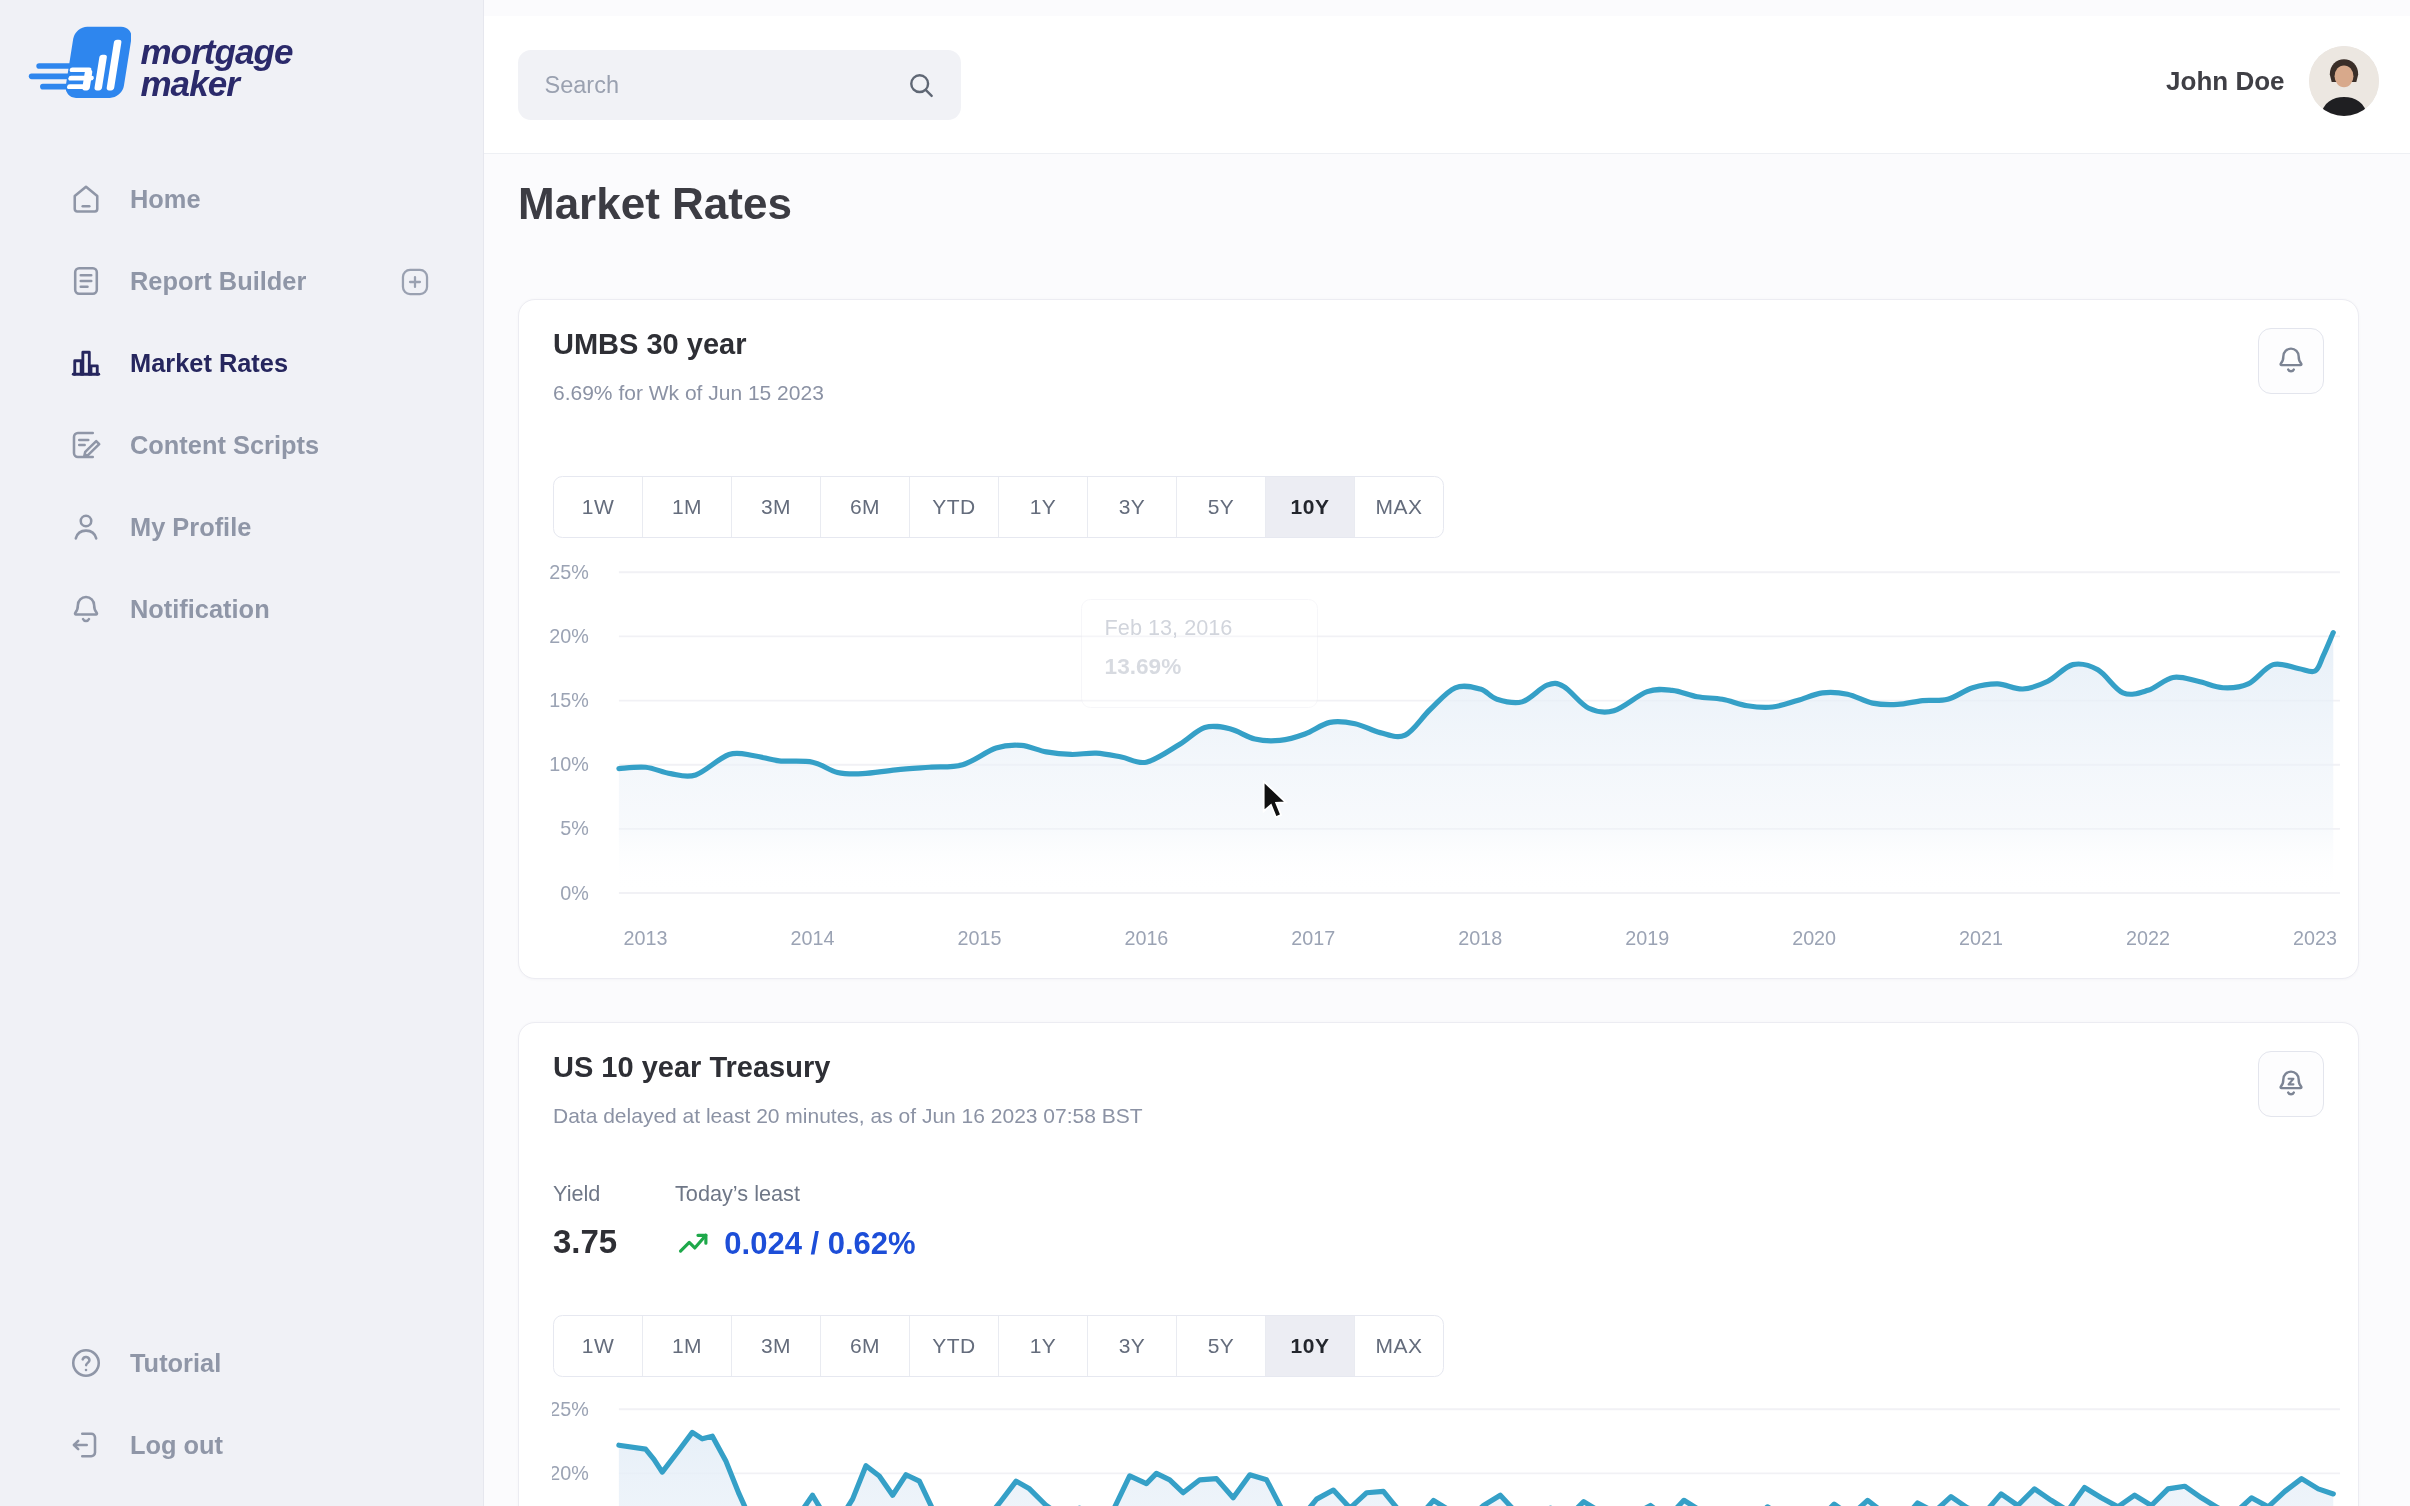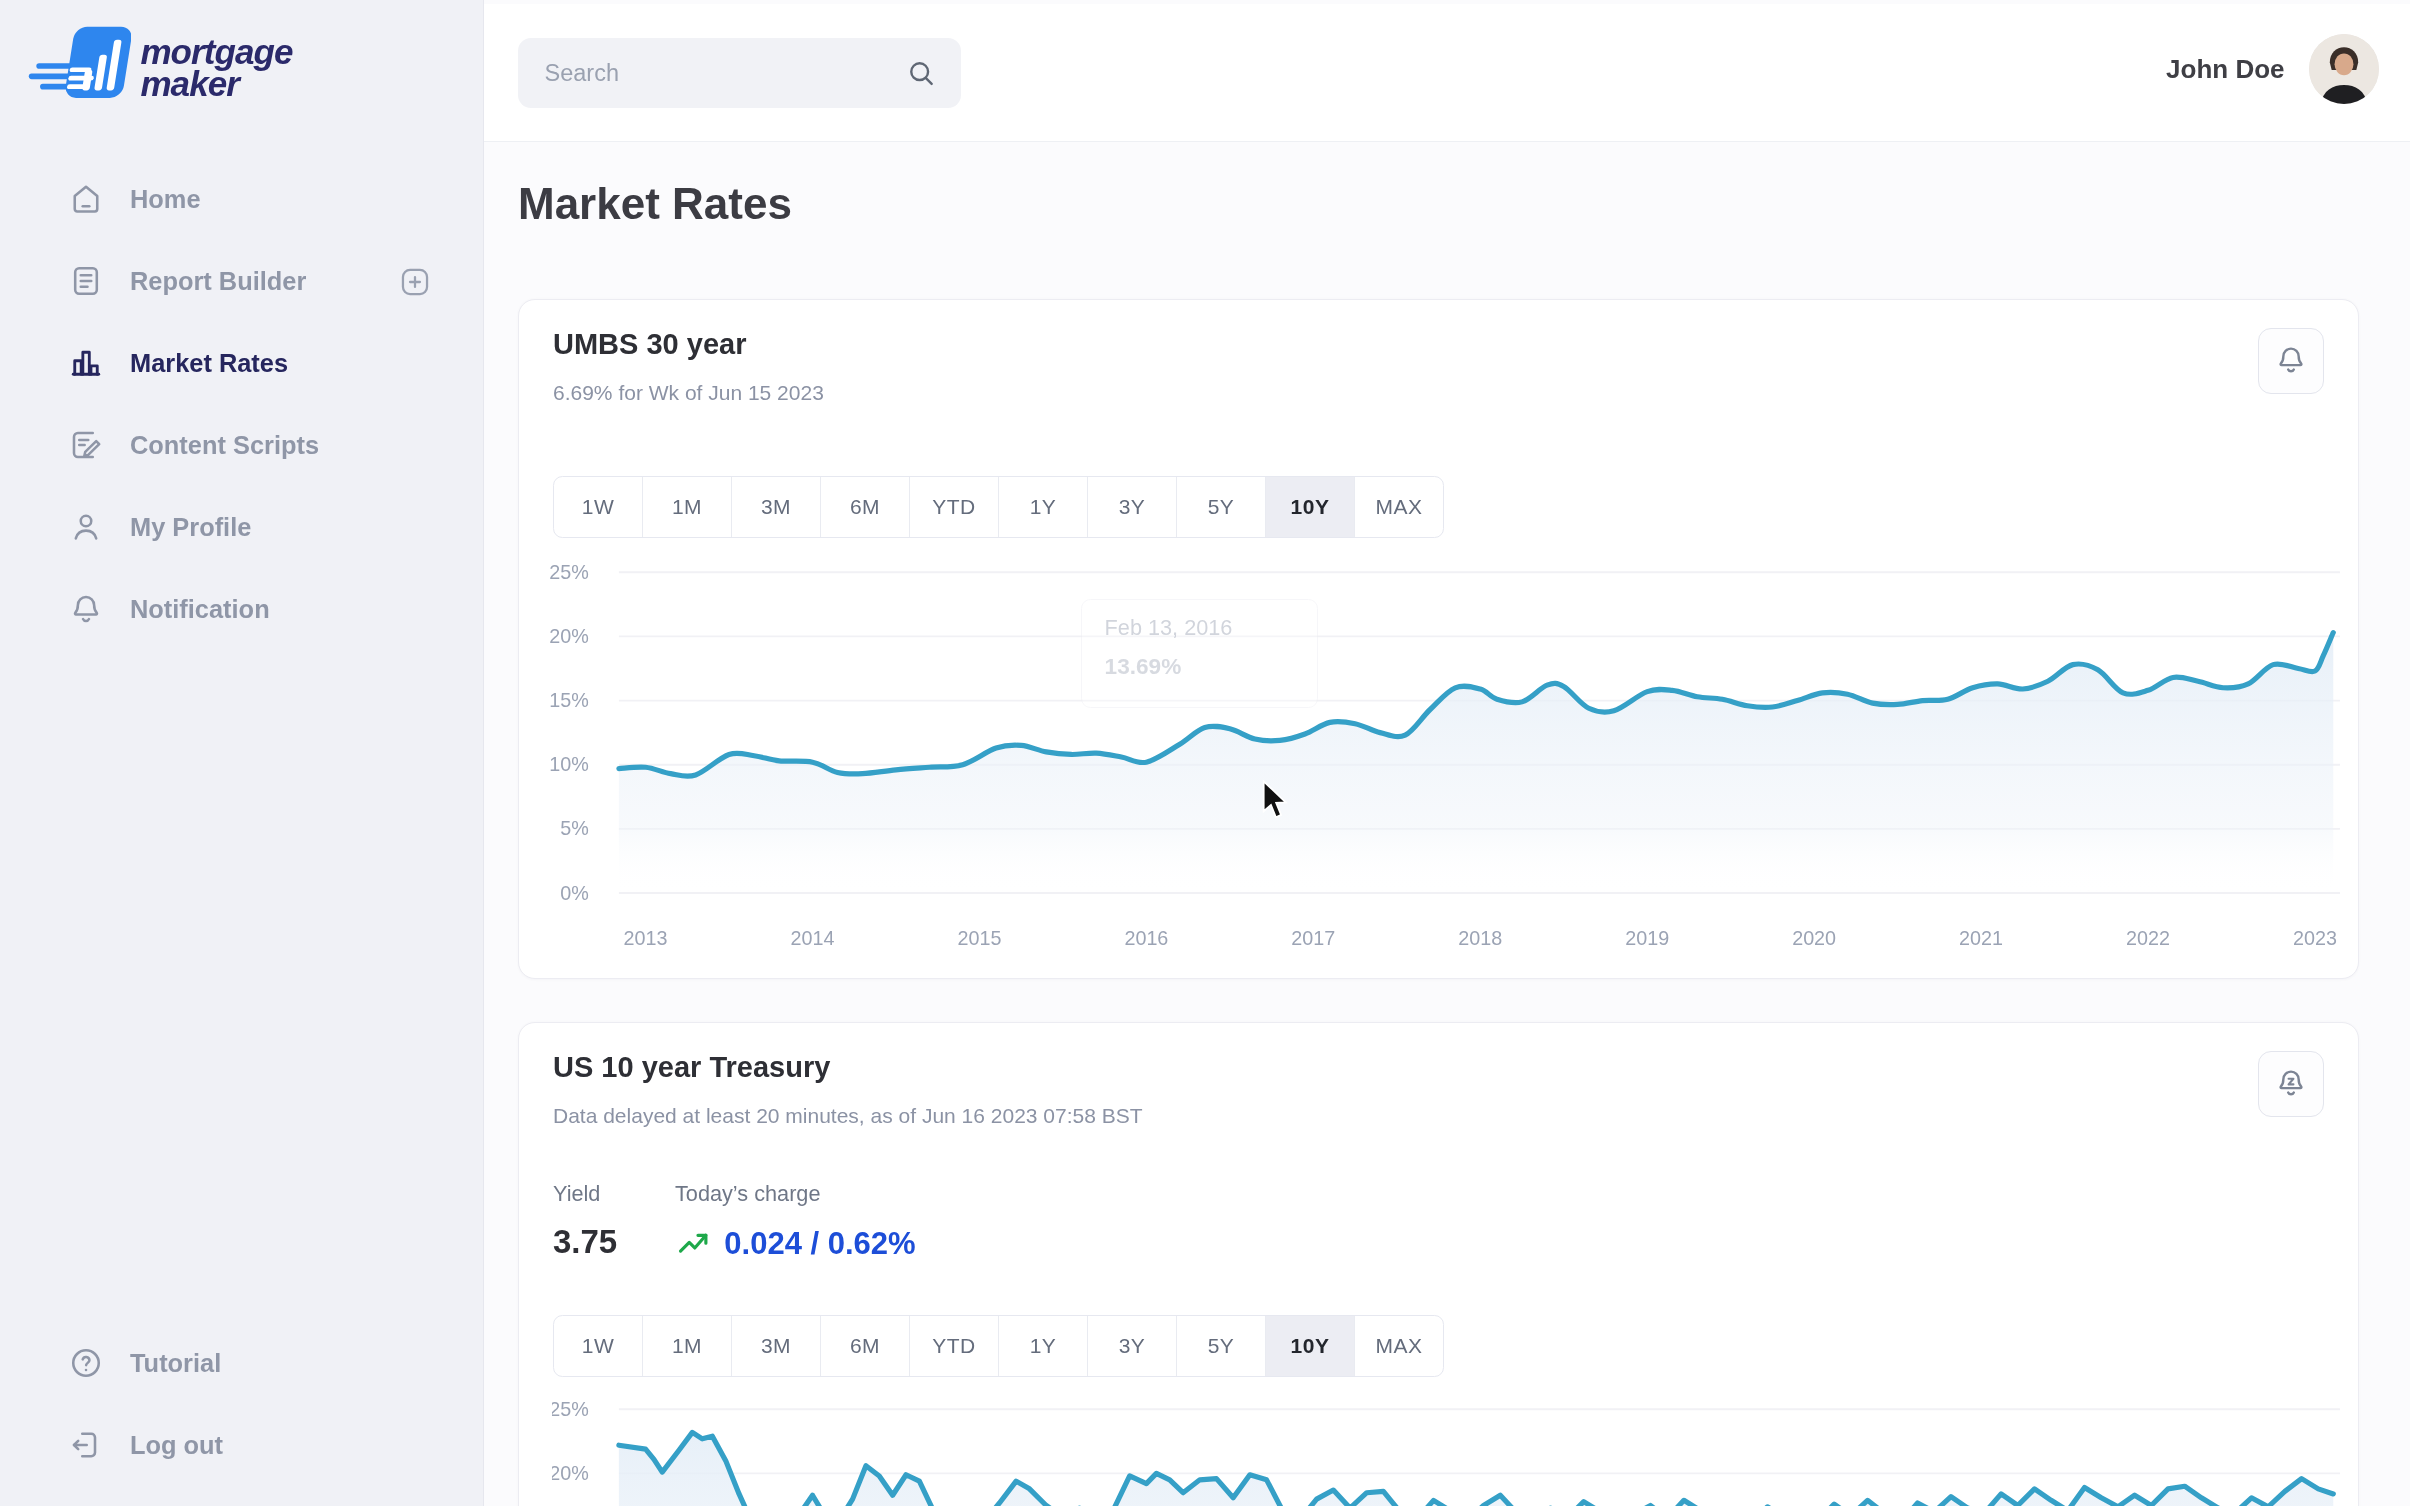--- a/index.html
+++ b/index.html
@@ -18,21 +18,21 @@
   .nav-item{height:82px;display:flex;align-items:center;padding-left:68px;gap:26px;
     color:#8f96a7;font-size:25.4px;font-weight:600;cursor:pointer;position:relative;}
   .nav-item.active{color:#26265e;}
   .nav-icon{width:36px;height:36px;flex:0 0 36px;display:flex;align-items:center;justify-content:center;}
   .nav-icon svg{width:36px;height:36px;}
   .nav-plus{position:absolute;left:398px;top:24.5px;width:34px;height:34px;color:#9aa1b1;}
   .nav-plus svg{width:34px;height:34px;}
   .nav-footer{position:absolute;left:0;top:1322px;width:100%;}
   
   .main{position:absolute;left:484px;top:0;right:0;height:1507px;background:#fbfbfd;}
-  .header{position:absolute;left:0;top:4px;right:0;height:137px;background:#ffffff;
+  .header{position:absolute;left:0;top:16px;right:0;height:137px;background:#ffffff;
     border-bottom:0.9px solid #eef0f4;}
   .search{position:absolute;left:34px;top:34px;width:443px;height:70px;background:#f1f2f6;
     border-radius:13px;display:flex;align-items:center;padding:0 24.5px;box-sizing:border-box;}
   .search input{flex:1;border:none;outline:none;background:transparent;font-size:23.5px;
     color:#4b5563;font-family:"Liberation Sans",sans-serif;}
   .search input::placeholder{color:#9aa1b0;}
   .search-ic{width:32px;height:32px;color:#5f6774;}
   .user{position:absolute;right:32px;top:30px;display:flex;align-items:center;gap:24.5px;cursor:pointer;text-align:right;}
   .user-name{font-size:26px;font-weight:700;color:#3f3f45;}
   .avatar{width:70px;height:70px;border-radius:50%;overflow:hidden;background:#e9e4df;}
@@ -304,21 +304,21 @@
       <span>
         <svg viewBox="0 0 24 24" fill="none" stroke="currentColor" stroke-width="1.7" stroke-linecap="round" stroke-linejoin="round">
           <path d="M12 4a5.4 5.4 0 0 0-5.4 5.4c0 3-.9 4.3-1.8 5.2-.3.4 0 1 .5 1h13.4c.5 0 .8-.6.5-1-.9-.9-1.8-2.2-1.8-5.2A5.4 5.4 0 0 0 12 4z"></path>
           <path d="M10 18.7a2.2 2.2 0 0 0 4 0"></path>
           <path d="M10.3 9h3.4l-3.4 4h3.4" stroke-width="1.5"></path>
         </svg>
       </span>
     </div>
 
     <span class="stat-label yield-label">Yield</span>
-    <span class="stat-label charge-label">Today’s charge</span>
+    <span class="stat-label charge-label">Today’s least</span>
     <span class="yield-value">3.75</span>
     <span class="charge-value">
       <svg viewBox="0 0 24 24" fill="none" stroke="currentColor" stroke-width="2" stroke-linecap="round" stroke-linejoin="round">
         <path d="M3.5 16.5 9 11l3.5 3.5 7-8"></path>
         <path d="M14.5 6.5h5v5"></path>
       </svg>
       <span>0.024 / 0.62%</span>
     </span>
 
     <div class="tabs tabs2">

